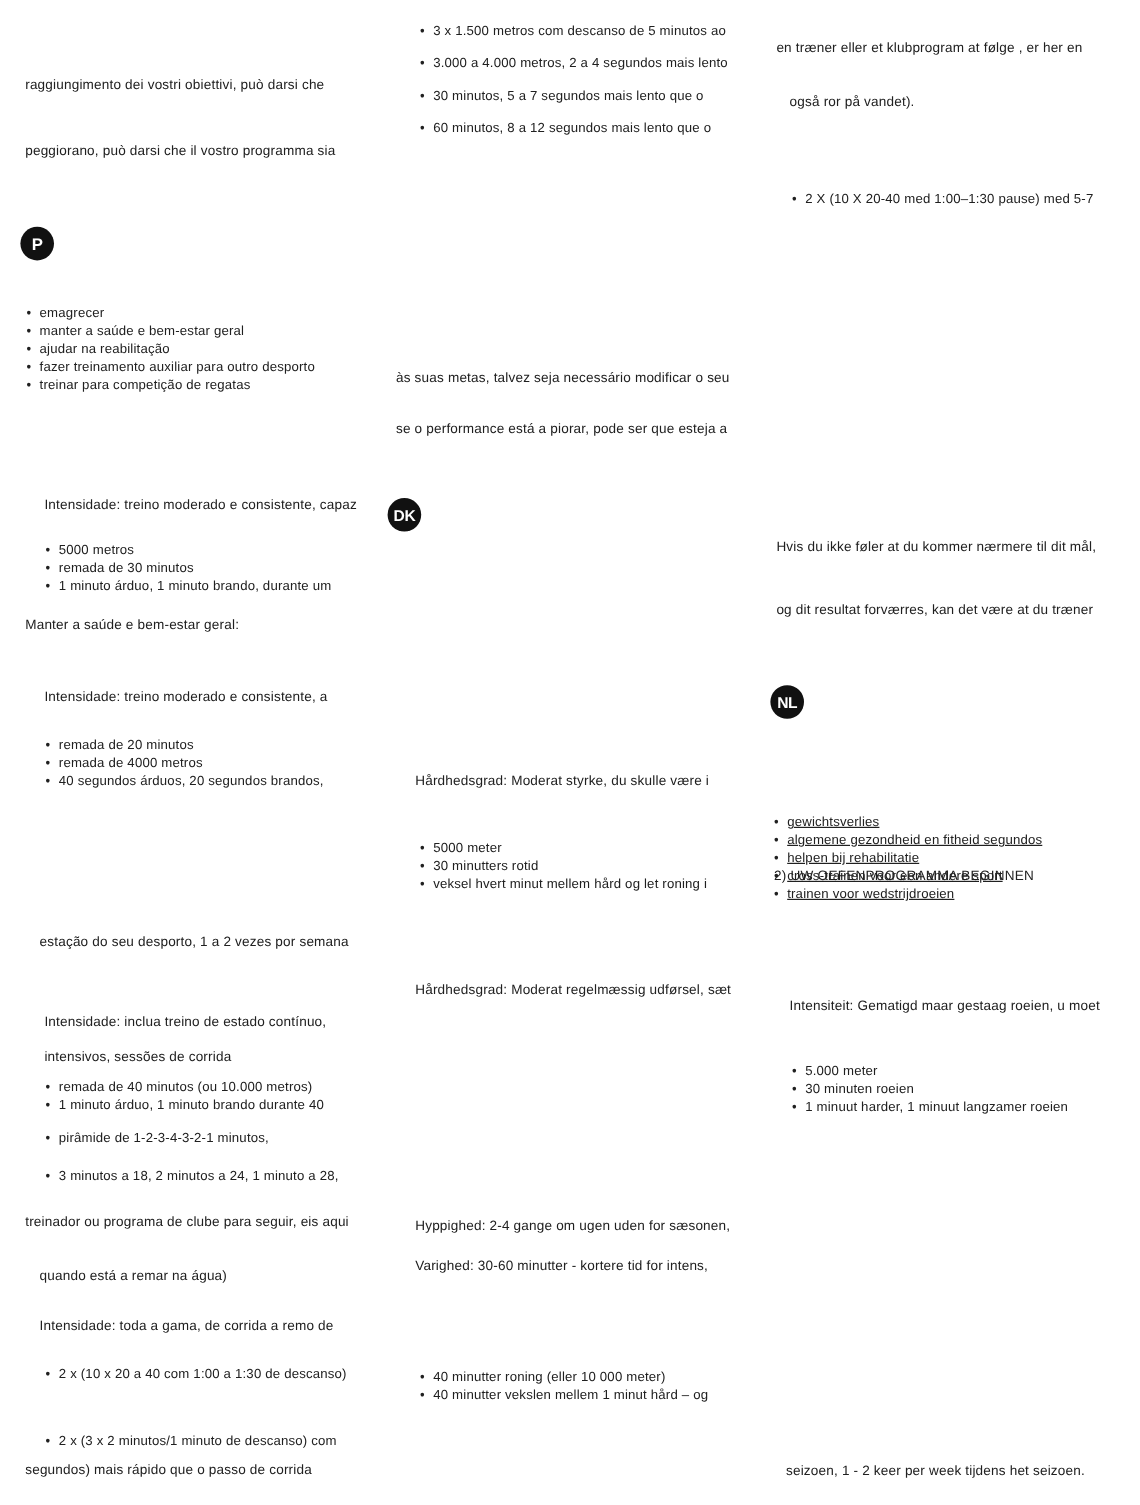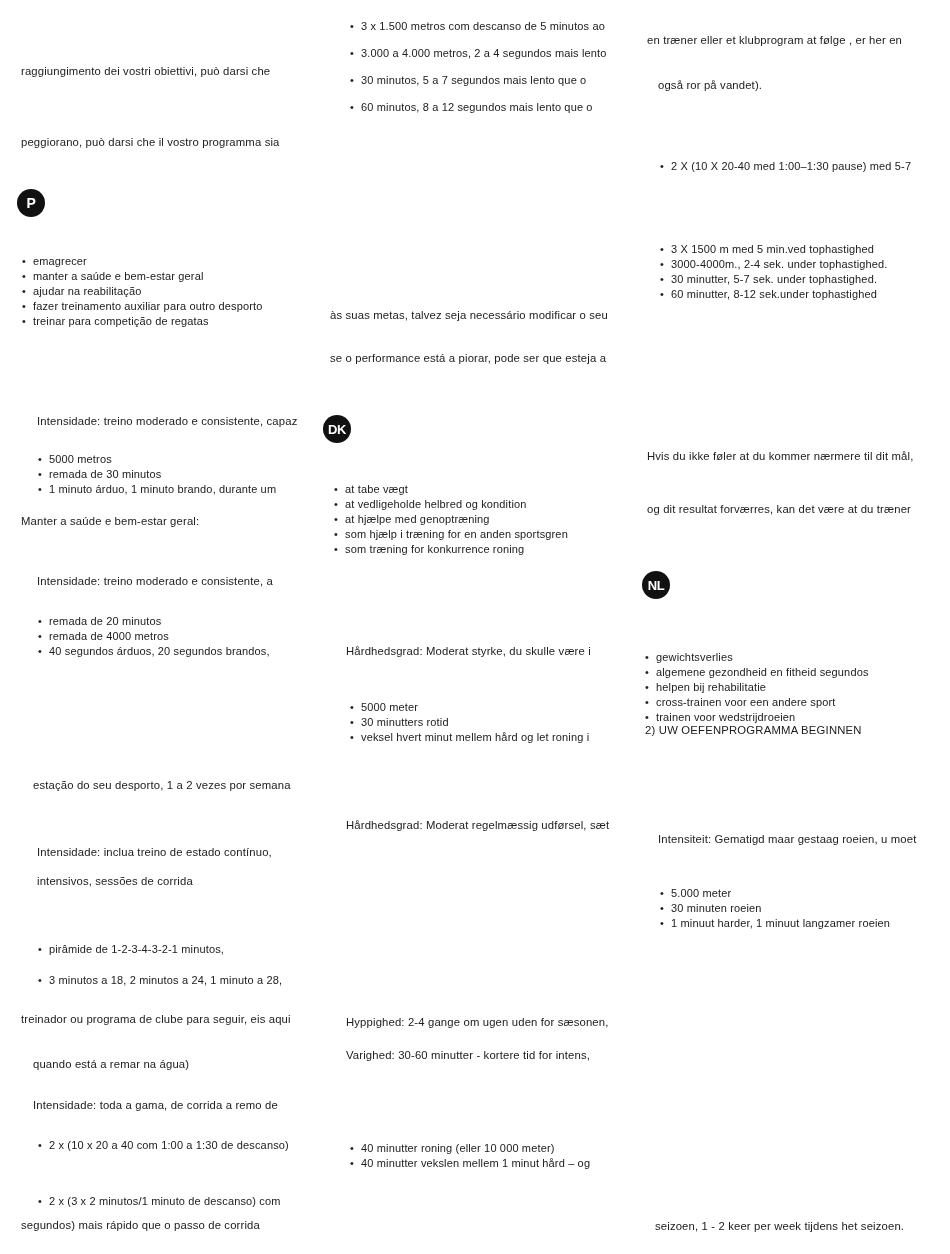--- a/index.html
+++ b/index.html
@@ -102,21 +102,21 @@
 </style>
 </head>
 <body>
 
 <div class="page">
 
   <div class="col" id="col-pt">
 
     <div class="tb" style="left:21px; top:64px;">raggiungimento dei vostri obiettivi, può darsi che</div>
 
-    <div class="tb" style="left:21px; top:119px;margin-top:16px;">peggiorano, può darsi che il vostro programma sia</div>
+    <div class="tb" style="left:21px; top:119px;">peggiorano, può darsi che il vostro programma sia</div>
 
     <div class="badge one" style="left:17px; top:189px;">P</div>
 
     <ul class="blist" style="left:22px; top:254px;">
       <li>emagrecer</li>
       <li>manter a saúde e bem-estar geral</li>
       <li>ajudar na reabilitação</li>
       <li>fazer treinamento auxiliar para outro desporto</li>
       <li>treinar para competição de regatas</li>
     </ul>
@@ -138,20 +138,24 @@
       <li>remada de 4000 metros</li>
       <li>40 segundos árduos, 20 segundos brandos,</li>
     </ul>
 
     <div class="tb" style="left:33px; top:778px;">estação do seu desporto, 1 a 2 vezes por semana</div>
 
     <div class="tb" style="left:37px; top:845px;">Intensidade: inclua treino de estado contínuo,</div>
 
     <div class="tb" style="left:37px; top:874px;">intensivos, sessões de corrida</div>
 
+    <ul class="blist" style="left:38px; top:899px;">
+      <li>remada de 40 minutos (ou 10.000 metros)</li>
+      <li>1 minuto árduo, 1 minuto brando durante 40</li>
+    </ul>
     <ul class="blist" style="left:38px; top:942px;">
       <li>pirâmide de 1-2-3-4-3-2-1 minutos,</li>
     </ul>
     <ul class="blist" style="left:38px; top:973px;">
       <li>3 minutos a 18, 2 minutos a 24, 1 minuto a 28,</li>
     </ul>
 
     <div class="tb" style="left:21px; top:1012px;">treinador ou programa de clube para seguir, eis aqui</div>
 
     <div class="tb" style="left:33px; top:1057px;">quando está a remar na água)</div>
@@ -176,27 +180,20 @@
       <li>30 minutos, 5 a 7 segundos mais lento que o</li>
       <li>60 minutos, 8 a 12 segundos mais lento que o</li>
     </ul>
 
     <div class="tb" style="left:10px; top:308px;">às suas metas, talvez seja necessário modificar o seu</div>
 
     <div class="tb" style="left:10px; top:351px;">se o performance está a piorar, pode ser que esteja a</div>
 
     <div class="badge two" style="left:3px; top:415px;">DK</div>
 
-    <ul class="blist" style="left:14px; top:482px;">
-      <li>at tabe vægt</li>
-      <li>at vedligeholde helbred og kondition</li>
-      <li>at hjælpe med genoptræning</li>
-      <li>som hjælp i træning for en anden sportsgren</li>
-      <li>som træning for konkurrence roning</li>
-    </ul>
 
     <div class="tb" style="left:26px; top:644px;">Hårdhedsgrad: Moderat  styrke, du skulle være i</div>
 
     <ul class="blist" style="left:30px; top:700px;">
       <li>5000 meter</li>
       <li>30 minutters rotid</li>
       <li>veksel hvert minut mellem hård og let roning i</li>
     </ul>
 
     <div class="tb" style="left:26px; top:818px;">Hårdhedsgrad: Moderat regelmæssig udførsel, sæt</div>
@@ -217,34 +214,28 @@
 
     <div class="tb" style="left:7px; top:33px;text-align:right;">en træner eller et klubprogram at følge , er her en</div>
 
     <div class="tb" style="left:18px; top:78px;">også ror på vandet).</div>
 
     <ul class="blist" style="left:20px; top:159px;">
       <li>2 X (10 X 20-40 med 1:00–1:30 pause) med 5-7</li>
     </ul>
 
 
-    <ul class="blist" style="left:20px; top:242px;">
-      <li>3 X 1500 m med 5 min.ved tophastighed</li>
-      <li>3000-4000m., 2-4 sek. under tophastighed.</li>
-      <li>30 minutter, 5-7 sek. under tophastighed.</li>
-      <li>60 minutter, 8-12 sek.under tophastighed</li>
-    </ul>
 
     <div class="tb" style="left:7px; top:449px;">Hvis du ikke føler at du kommer nærmere til dit mål,</div>
 
     <div class="tb" style="left:7px; top:502px;">og dit resultat forværres, kan det være at du træner</div>
 
     <div class="badge two" style="left:2px; top:571px;">NL</div>
 
-    <ul class="blist" style="left:5px; top:650px;">
+    <ul class="blist" style="left:5px; top:678px;text-decoration:underline;">
       <li>gewichtsverlies</li>
       <li>algemene gezondheid en fitheid segundos</li>
       <li>helpen bij rehabilitatie</li>
       <li>cross-trainen voor een andere sport</li>
       <li>trainen voor wedstrijdroeien</li>
     </ul>
 
     <div class="caps" style="left:5px; top:723px;">2) UW OEFENPROGRAMMA BEGINNEN</div>
 
     <div class="tb" style="left:18px; top:832px;">Intensiteit: Gematigd maar gestaag roeien, u moet</div>

